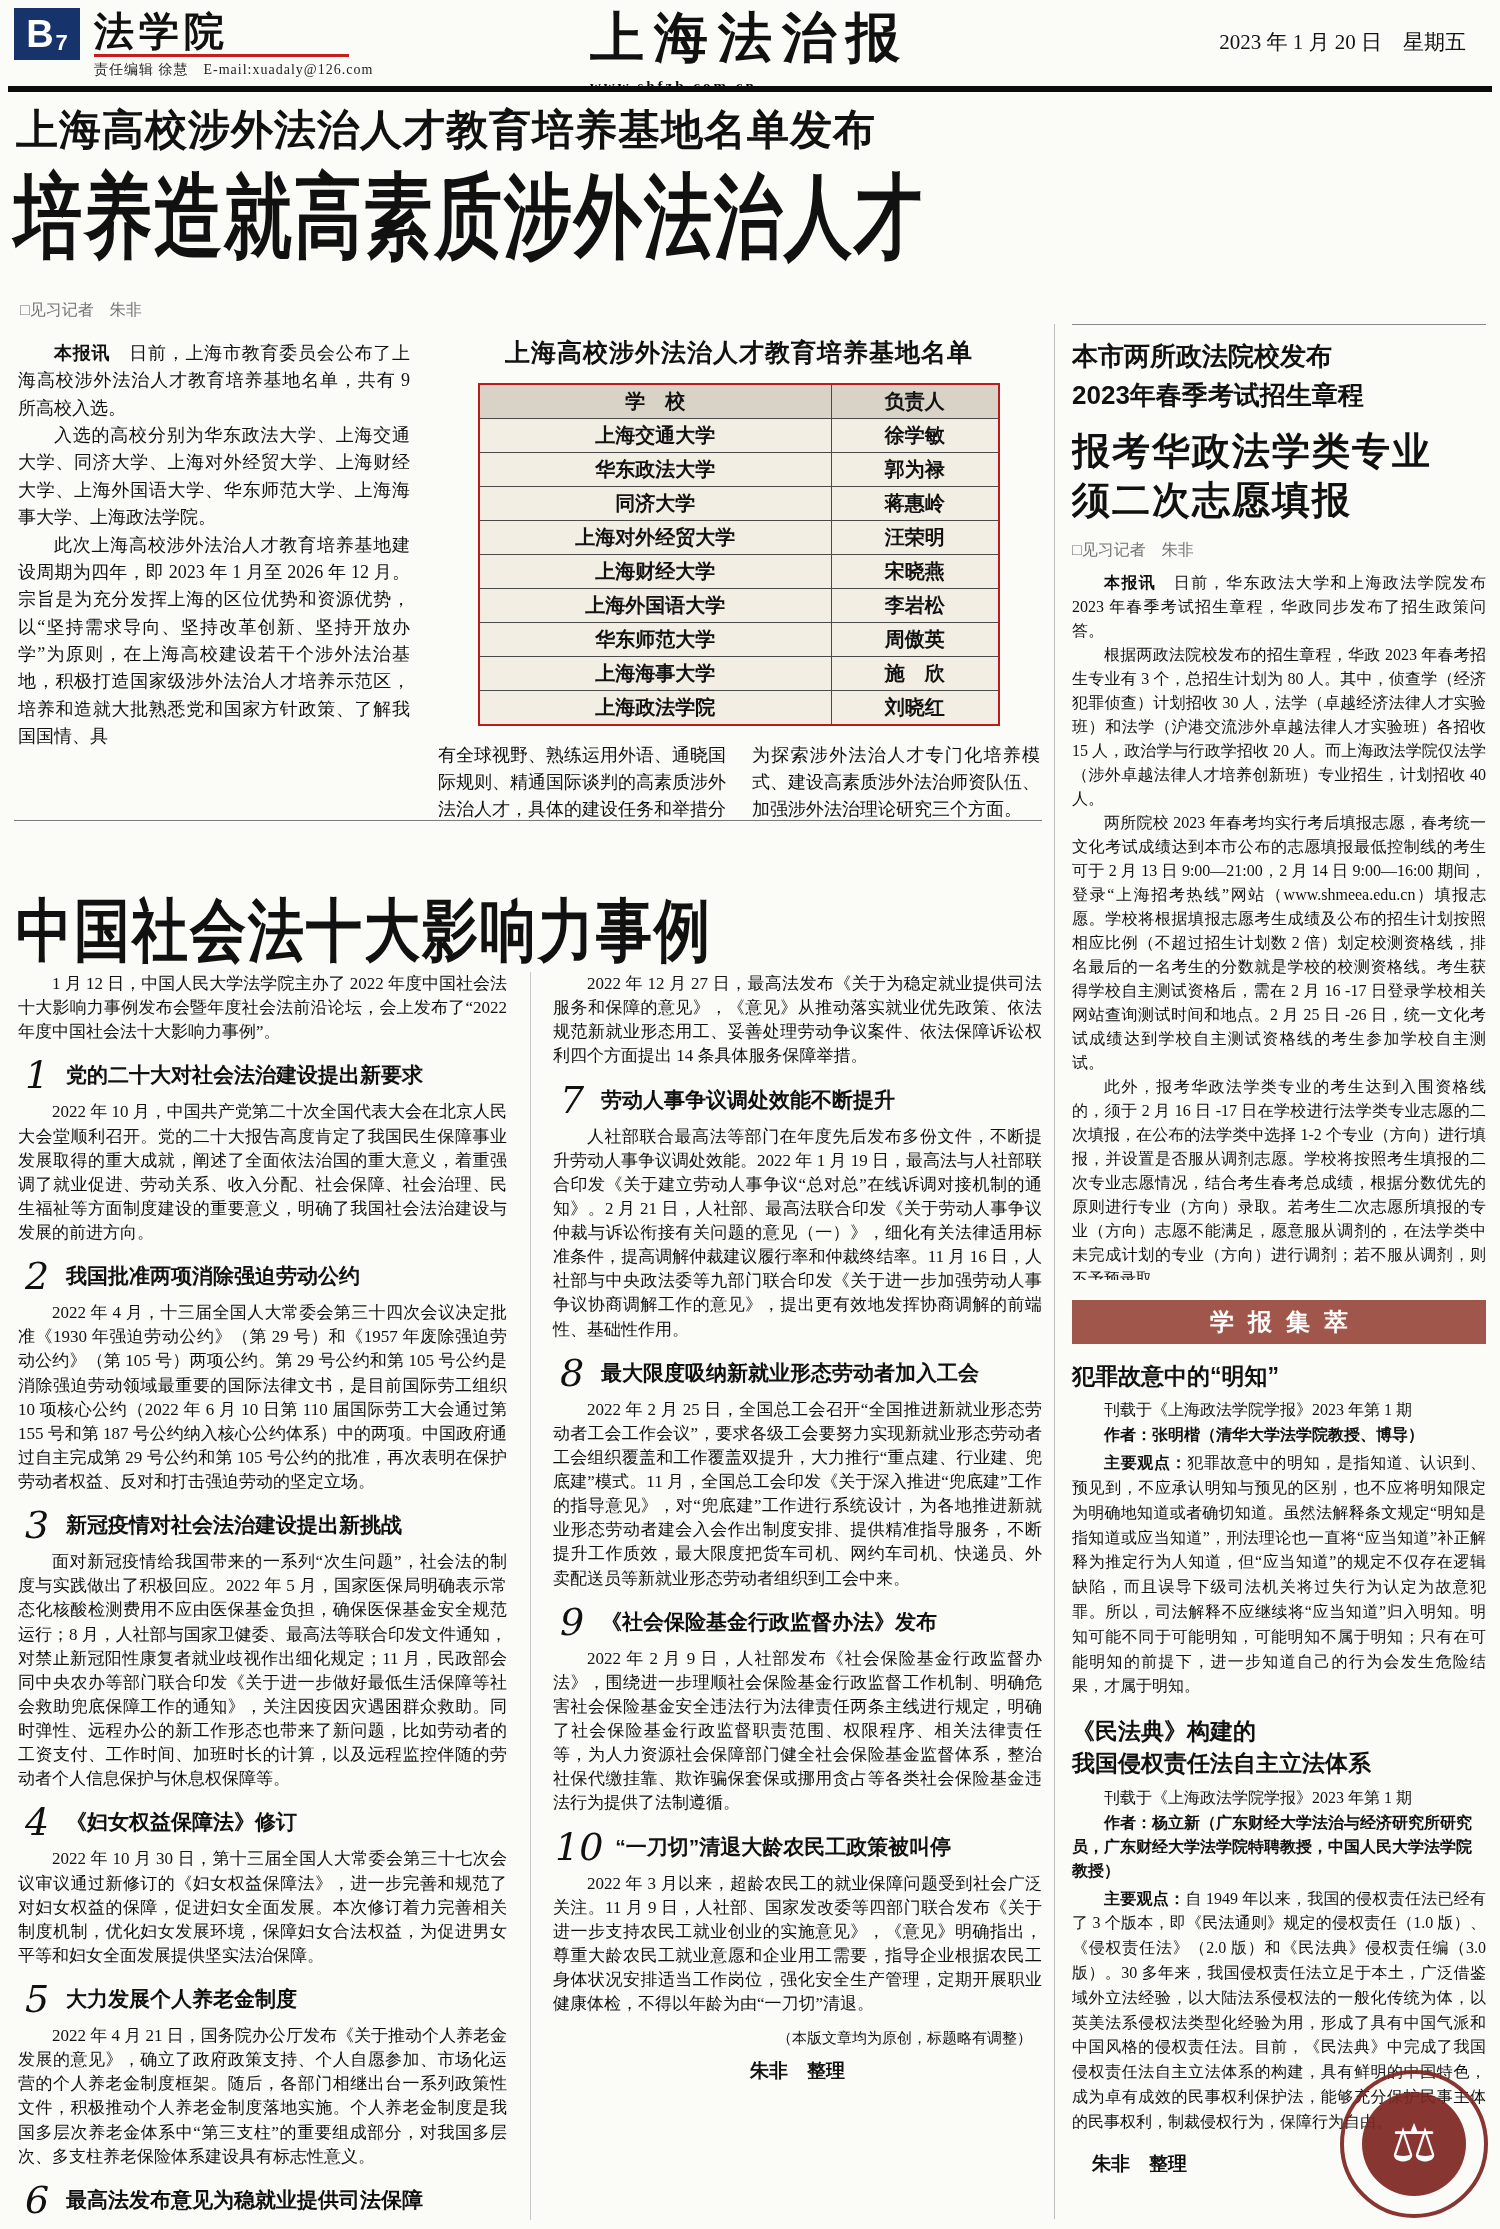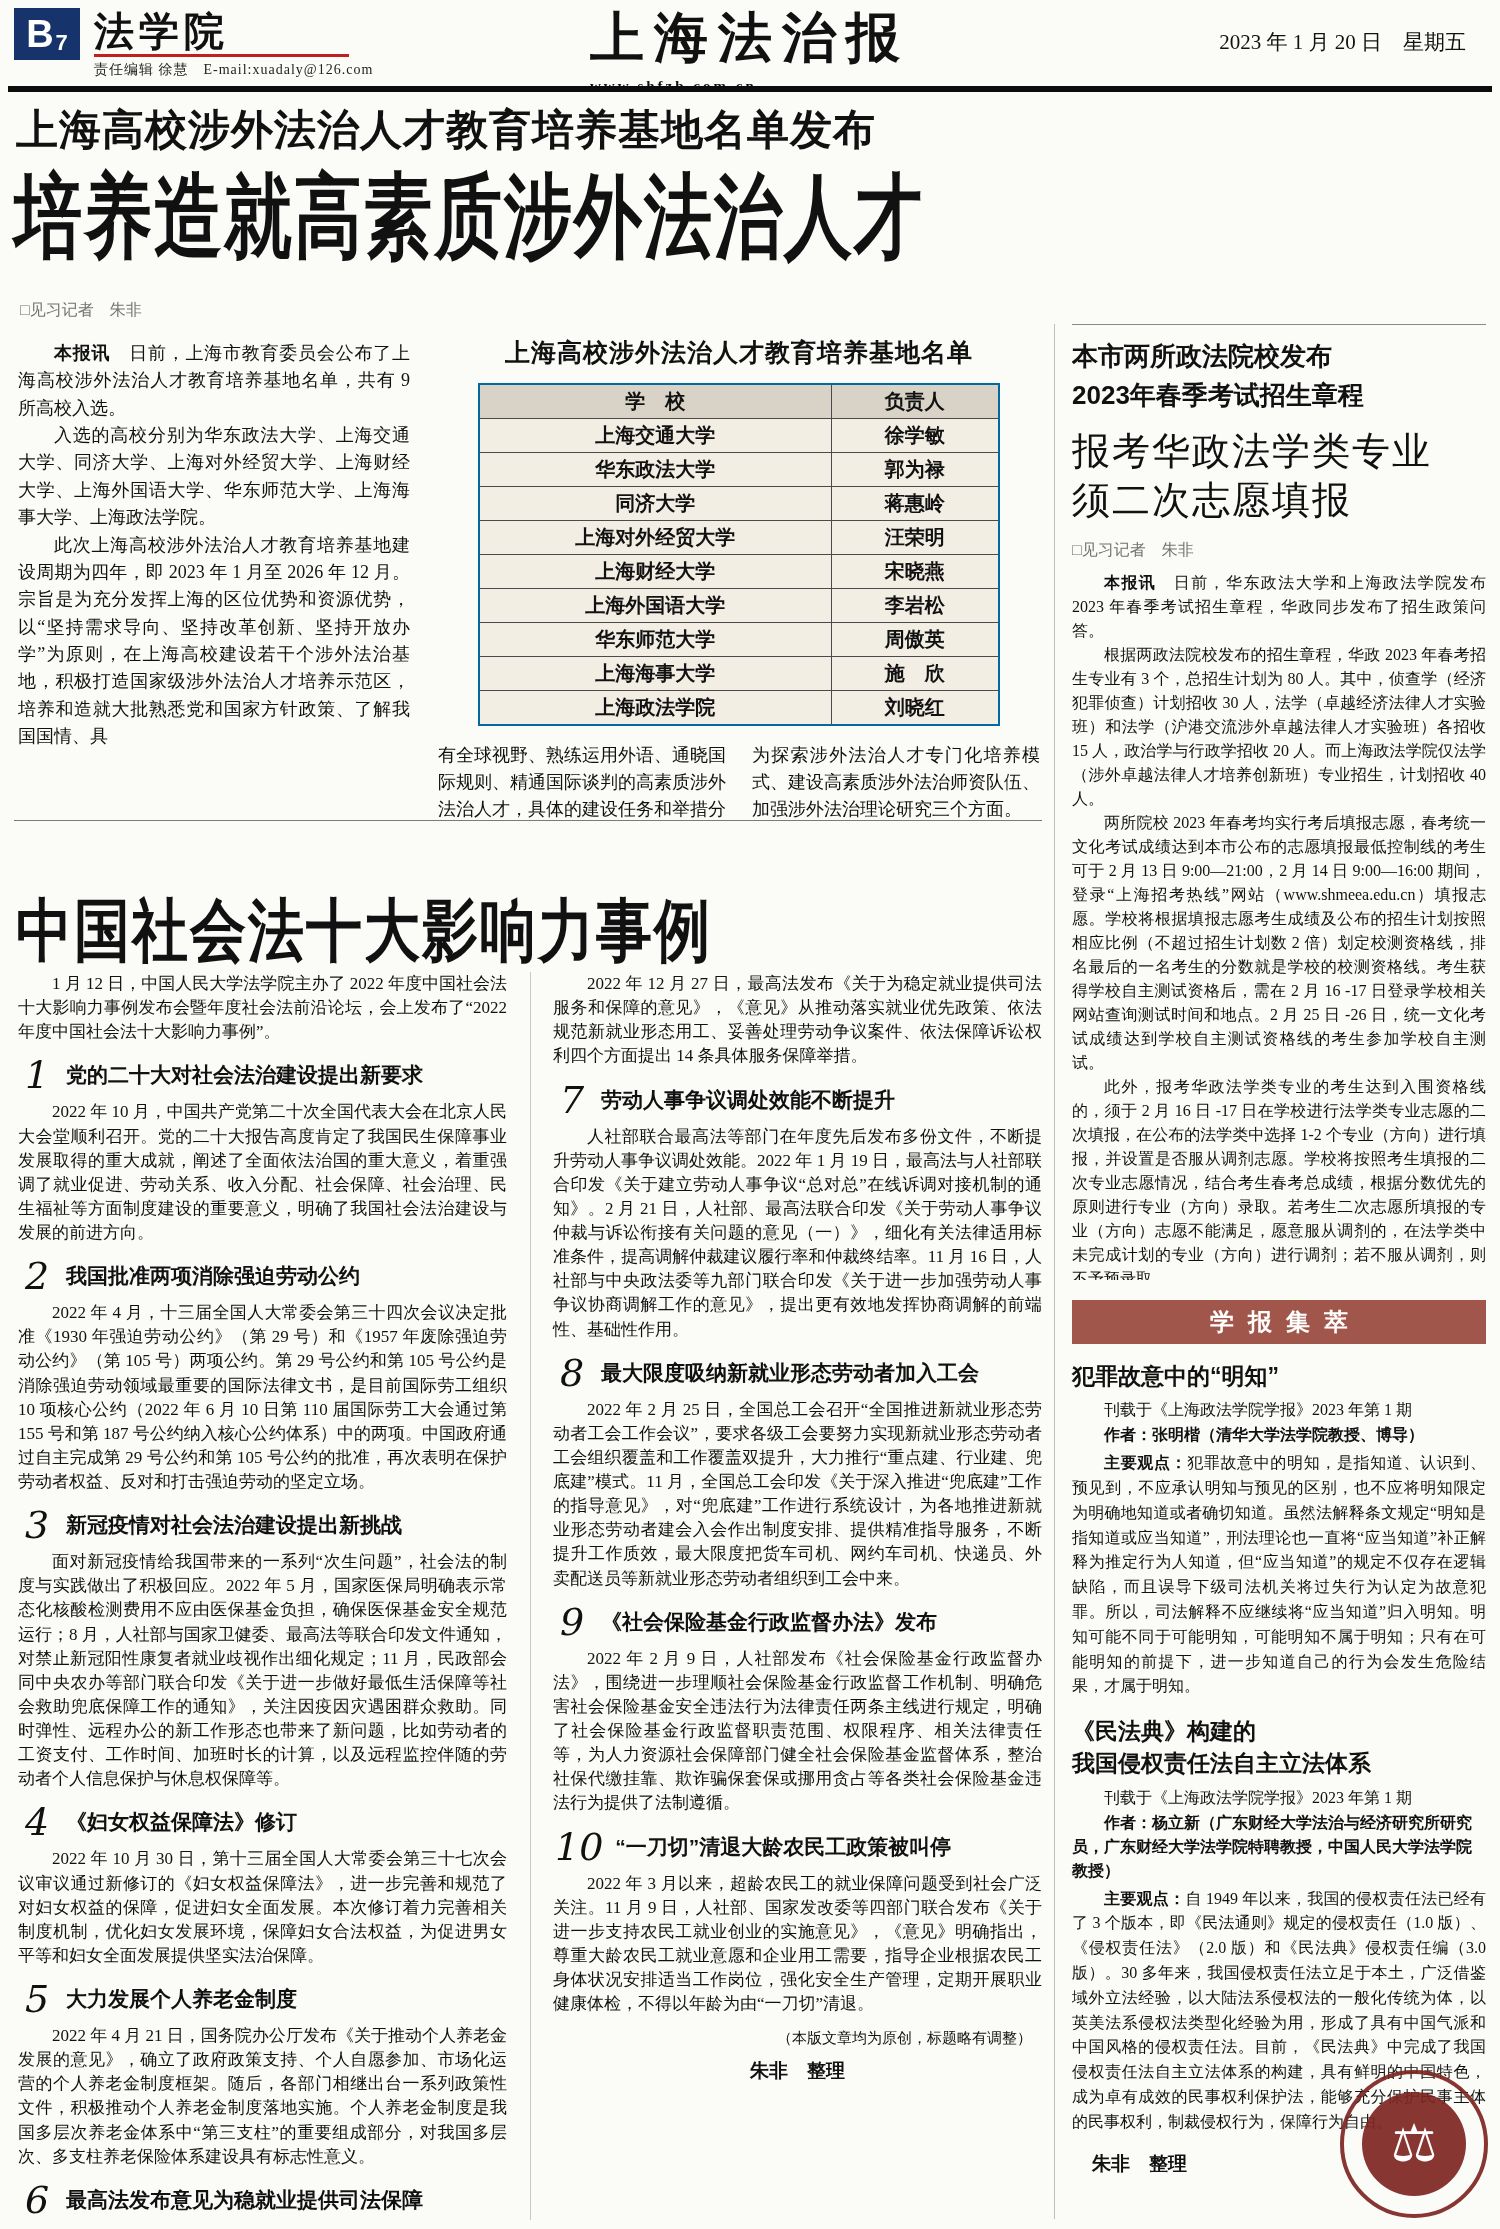--- a/index.html
+++ b/index.html
@@ -31,21 +31,21 @@
   .byline { font-size:16px; color:#737373; }
   .lead-byline { position:absolute; left:20px; top:300px; }
   .lead-text { position:absolute; left:18px; top:340px; width:392px; height:472px; overflow:hidden;
     font-size:18px; line-height:1.52; text-align:justify; }
   .body-para { text-indent:2em; }
   .dateline { font-weight:bold; }
 
   
   .table-area { position:absolute; left:438px; top:336px; width:602px; }
   .table-title { font-size:25px; font-weight:bold; text-align:center; letter-spacing:1px; }
-  .base-table { border-collapse:collapse; margin:14px auto 0; background:#f2eee4; border:2px solid #0369a1; }
+  .base-table { border-collapse:collapse; margin:14px auto 0; background:#f2eee4; border:2px solid #b91c1c; }
   .base-table th, .base-table td { border:1px solid #4a4a4a; padding:3px 10px; font-size:20px;
     font-weight:bold; text-align:center; height:29px; }
   .base-table th { background:#d8d3c6; }
   .base-table td:first-child, .base-table th:first-child { width:352px; }
   .base-table td:last-child, .base-table th:last-child { width:168px; }
   .table-caption { margin-top:16px; column-count:2; column-gap:26px; font-size:18px;
     line-height:1.5; text-align:justify; }
 
   .mid-rule { position:absolute; left:14px; top:820px; width:1028px; height:1px; background:#7a7a7a; }
 
@@ -66,21 +66,21 @@
   .cases-note { text-align:right; font-size:15px; margin-top:12px; padding-right:10px; }
   .cases-credit { text-align:center; font-family:"Liberation Sans",sans-serif; font-weight:bold;
     font-size:19px; margin-top:8px; }
 
   
   .v-rule { position:absolute; left:1054px; top:324px; width:1px; height:1895px; background:#bfbfbf; }
   .side { position:absolute; left:1072px; top:324px; width:414px; }
   .admission { height:956px; overflow:hidden; border-top:1px solid #888; padding-top:12px; }
   .adm-kicker { font-size:26px; font-weight:bold; line-height:1.5; white-space:pre-line;
     font-family:"Liberation Sans",sans-serif; }
-  .adm-headline { margin-top:12px; font-size:38px; font-weight:normal; line-height:1.3;
+  .adm-headline { margin-top:12px; font-size:38px; font-weight:bold; line-height:1.3;
     letter-spacing:2px; white-space:pre-line; font-family:"Liberation Sans",sans-serif; }
   .adm-byline { margin-top:14px; }
   .adm-body { margin-top:10px; font-size:16px; line-height:1.5; text-align:justify; }
 
   .digest { margin-top:20px; }
   .digest-bar { height:44px; background:#a0564a; color:#fff; display:flex; align-items:center;
     justify-content:center; font-family:"Liberation Sans",sans-serif; font-weight:bold;
     font-size:24px; letter-spacing:14px; text-indent:14px; }
   .digest-article { margin-top:16px; }
   .digest-title { font-size:23px; font-weight:bold; line-height:1.4; white-space:pre-line;

